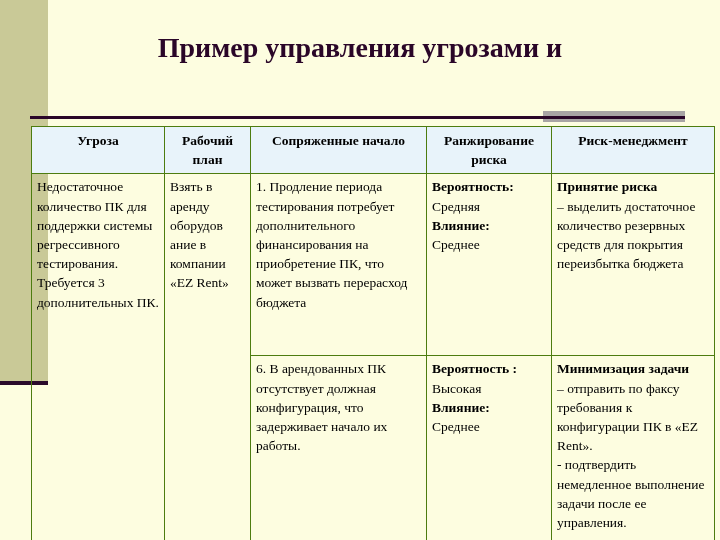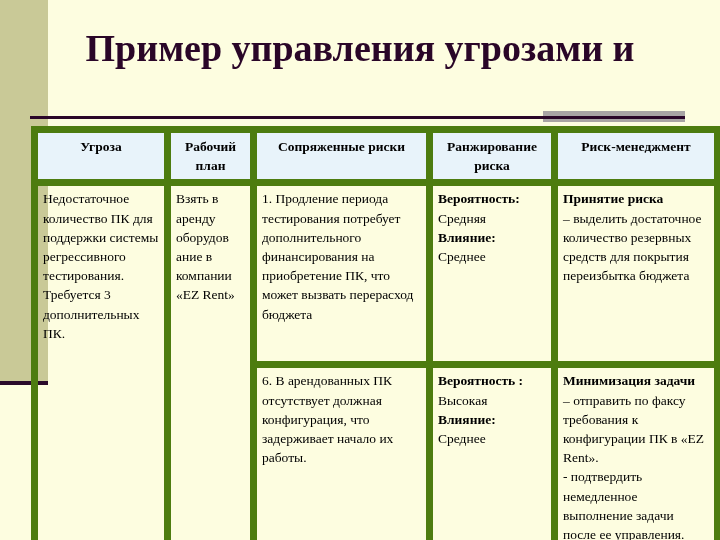--- a/index.html
+++ b/index.html
@@ -12,40 +12,40 @@
     .left-bar {
       position: absolute; left: 0; top: 0; width: 48px; height: 383px;
       background: #c9c997;
     }
     .left-line {
       position: absolute; left: 0; top: 381px; width: 48px; height: 4px;
       background: #2a0a2a;
     }
     .title {
       position: absolute; left: 60px; top: 24px; width: 600px;
-      text-align: center; font-weight: bold; font-size: 38px; line-height: 48px;
+      text-align: center; font-weight: bold; font-size: 28px; line-height: 48px;
       color: #2a0628;
       font-family: "Liberation Serif", "DejaVu Serif", serif;
     }
     .title-rule {
       position: absolute; left: 30px; top: 116px; width: 655px; height: 3px;
       background: #2a0628;
     }
     .title-rule-accent {
       position: absolute; left: 543px; top: 111px; width: 142px; height: 11px;
       background: #a8a4a4;
     }
     table.grid {
       position: absolute; left: 31px; top: 126px;
       border-collapse: collapse; table-layout: fixed;
       width: 683px;
       font-size: 13.5px; line-height: 19.2px;
     }
     table.grid td, table.grid th {
-      border: 7px solid #4d7c0f;
+      border: 1px solid #4d7c0f;
       vertical-align: top; padding: 3px 5px 3px 5px;
       text-align: left;
     }
     table.grid th {
       background: #e8f3fa; font-weight: bold; text-align: center;
       font-size: 13.5px; padding: 4px 4px;
       height: 36px;
     }
     table.grid td { background: transparent; }
     .b { font-weight: bold; }
@@ -68,21 +68,21 @@
     <col style="width:133px">
     <col style="width:86px">
     <col style="width:176px">
     <col style="width:125px">
     <col style="width:163px">
   </colgroup>
   <thead>
     <tr>
       <th>Угроза</th>
       <th>Рабочий план</th>
-      <th>Сопряженные риски</th>
+      <th>Сопряженные начало</th>
       <th>Ранжирование риска</th>
       <th>Риск-менеджмент</th>
     </tr>
   </thead>
   <tbody>
     <tr style="height:182px">
       <td rowspan="2">Недостаточное количество ПК для поддержки системы регрессивного тестирования. Требуется 3 дополнительных ПК.</td>
       <td rowspan="2">Взять в аренду оборудов ание в компании «EZ Rent»</td>
       <td>1. Продление периода тестирования потребует дополнительного финансирования на приобретение ПК, что может вызвать перерасход бюджета</td>
       <td>

